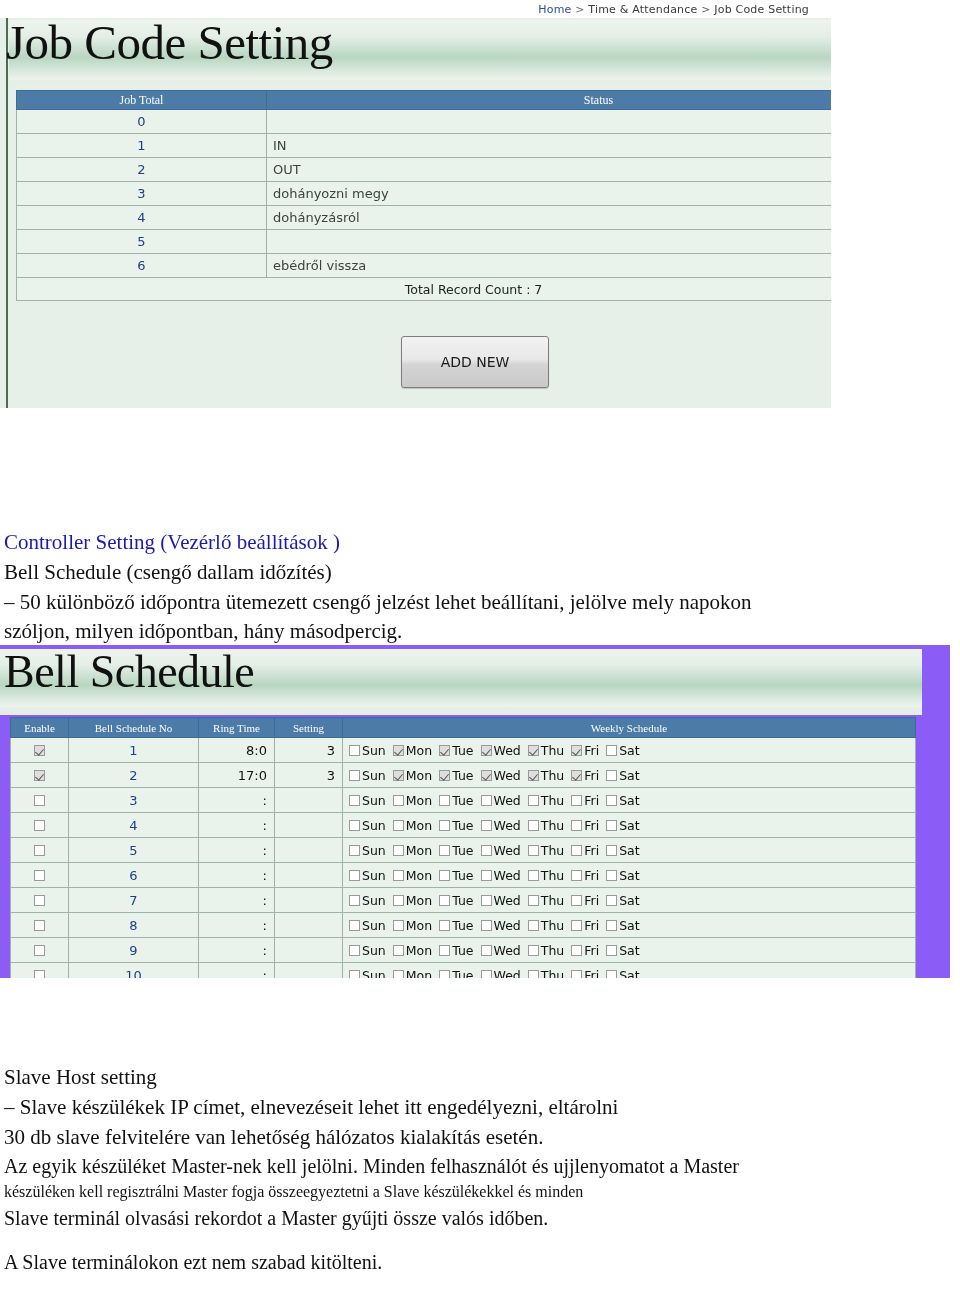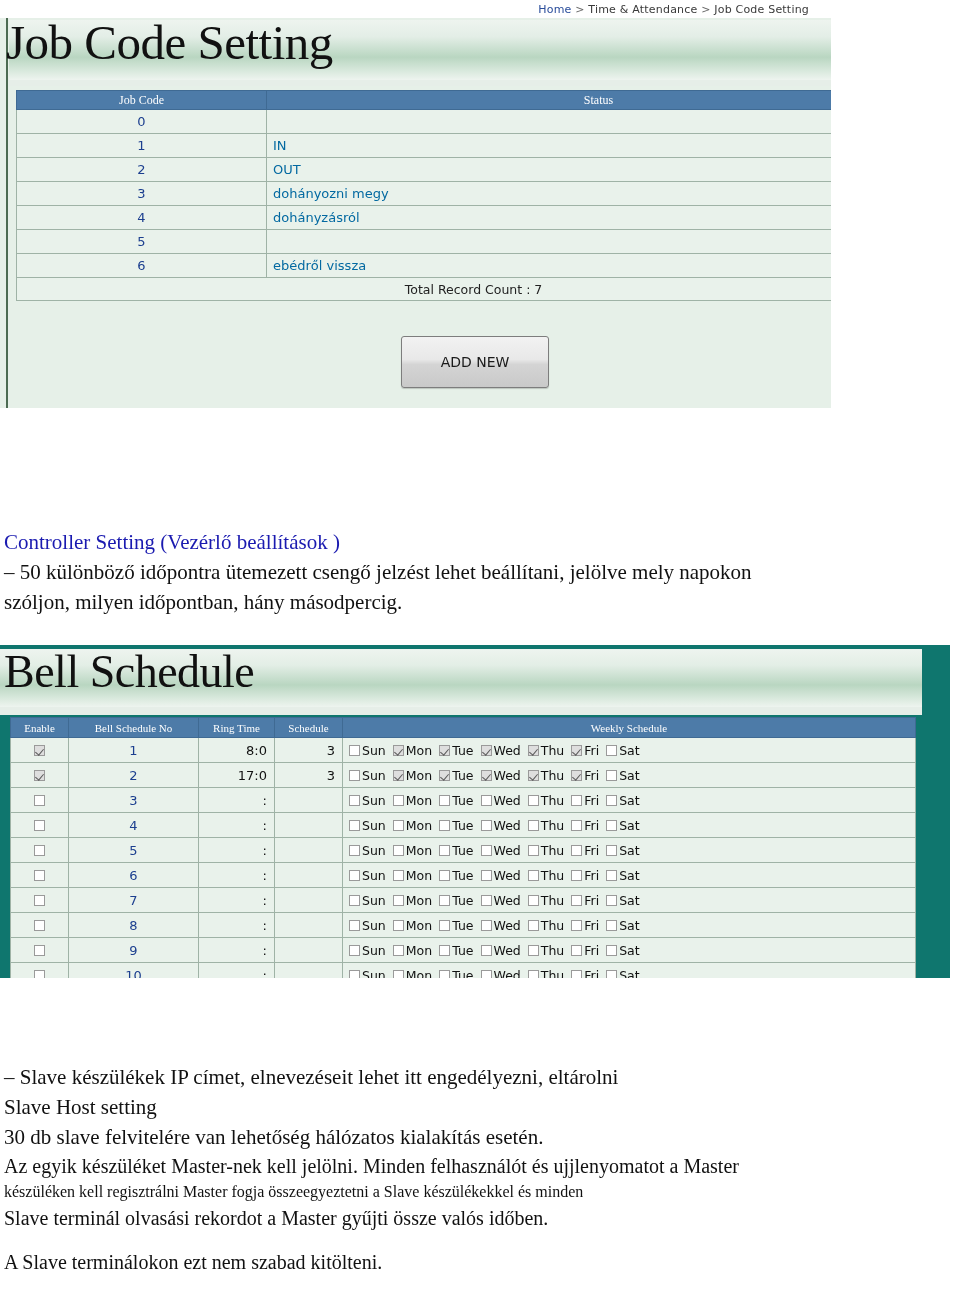--- a/index.html
+++ b/index.html
@@ -59,21 +59,21 @@
     font-family:"Liberation Serif", serif;
     border:1px solid #3f6a93;
     padding:0;
   }
   table.grid td{
     border:1px solid #9fb3a6;
     background:#e9f2eb;
     padding:0;
   }
   .code-cell{ text-align:center; color:#1c3f8f; }
-  .status-cell{ text-align:left; padding-left:6px !important; color:#0369a1;margin-left:16px; }
+  .status-cell{ text-align:left; padding-left:6px !important; color:#404040;margin-left:16px; }
   .total-row td{
     background:#c8cec6;
     text-align:center;
     color:#222;
     border:1px solid #9aa39b;
   }
 
   
   .btn{
     position:absolute;
@@ -169,21 +169,21 @@
 
   <div class="titletext" style="left:6px;top:14px;font-size:49px;letter-spacing:-0.5px;">Job Code Setting</div>
 
   <table class="grid" style="position:absolute;left:16px;top:90px;width:914px;">
     <colgroup>
         <col style="width:250px">
         <col style="width:664px">
       </colgroup>
     <thead>
       <tr>
-        <th style="height:18px;font-size:12px;">Job Code</th>
+        <th style="height:18px;font-size:12px;">Job Total</th>
         <th style="height:18px;font-size:12px;">Status</th>
       </tr>
     </thead>
     <tbody>
         <tr>
           <td class="code-cell" style="height: 23px; font-size: 13px;">0</td>
           <td class="status-cell" style="height: 23px; font-size: 13px;"></td>
         </tr>
         <tr>
           <td class="code-cell" style="height: 23px; font-size: 13px;">1</td>
@@ -215,45 +215,46 @@
         <td colspan="2" style="height:22px;font-size:12.5px;">Total Record Count : 7</td>
       </tr>
     </tfoot>
   </table>
 
   <div class="btn" style="left:401px;top:336px;width:146px;height:50px;font-size:14px;">ADD NEW</div>
 </div>
 
 <div class="prose" style="left:4px;top:528px;width:950px;font-size:21px;">
   <div class="blue">Controller Setting  (Vezérlő beállítások )</div>
+  <div>Bell Schedule (csengő dallam időzítés)</div>
   <div>– 50 különböző időpontra ütemezett csengő jelzést lehet beállítani,  jelölve mely napokon</div>
   <div>szóljon, milyen időpontban, hány másodpercig.</div>
 </div>
 
-<div class="shot" style="left:0;top:645;top:645px;width:950px;height:333px;background:#0f766e;">
+<div class="shot" style="left:0;top:645;top:645px;width:950px;height:333px;background:#8b5cf6;">
 
   <div class="titleband" style="left:0;top:4px;width:922px;height:58px;"></div>
   <div style="position:absolute;left:0;top:62px;width:922px;height:8px;background:#e6eee8;"></div>
 
   <div class="titletext" style="left:4px;top:0px;font-size:46px;letter-spacing:-0.5px;">Bell Schedule</div>
 
   <table class="bell" style="position:absolute;left:10px;top:72px;width:905px;">
     <colgroup>
       <col style="width:58px">
         <col style="width:130px">
         <col style="width:76px">
       <col style="width:68px">
         <col style="width:573px">
     </colgroup>
     <thead>
       <tr>
         <th>Enable</th>
         <th>Bell Schedule No</th>
         <th>Ring Time</th>
-        <th>Schedule</th>
+        <th>Setting</th>
         <th>Weekly Schedule</th>
       </tr>
     </thead>
     <tbody>
         <tr>
           <td class="c-enable"><span class="cb on"></span></td>
           <td class="c-no">1</td>
           <td class="c-ring">8:0</td>
           <td class="c-dur">3</td>
           <td class="c-week"><span class="day"><span class="cb"></span><span class="lbl">Sun</span></span><span class="day"><span class="cb on"></span><span class="lbl">Mon</span></span><span class="day"><span class="cb on"></span><span class="lbl">Tue</span></span><span class="day"><span class="cb on"></span><span class="lbl">Wed</span></span><span class="day"><span class="cb on"></span><span class="lbl">Thu</span></span><span class="day"><span class="cb on"></span><span class="lbl">Fri</span></span><span class="day"><span class="cb"></span><span class="lbl">Sat</span></span></td>
@@ -319,21 +320,21 @@
           <td class="c-no">10</td>
           <td class="c-ring">:</td>
           <td class="c-dur"></td>
           <td class="c-week"><span class="day"><span class="cb"></span><span class="lbl">Sun</span></span><span class="day"><span class="cb"></span><span class="lbl">Mon</span></span><span class="day"><span class="cb"></span><span class="lbl">Tue</span></span><span class="day"><span class="cb"></span><span class="lbl">Wed</span></span><span class="day"><span class="cb"></span><span class="lbl">Thu</span></span><span class="day"><span class="cb"></span><span class="lbl">Fri</span></span><span class="day"><span class="cb"></span><span class="lbl">Sat</span></span></td>
         </tr>
       </tbody>
   </table>
 </div>
 
 <div class="prose" style="left:4px;top:1063px;width:950px;font-size:21px;">
+  <div>Slave Host setting</div>
   <div>– Slave készülékek IP címet, elnevezéseit lehet itt engedélyezni, eltárolni</div>
-  <div>Slave Host setting</div>
   <div>30 db slave felvitelére  van lehetőség hálózatos kialakítás esetén.</div>
   <div style="font-size:20px;"> Az egyik készüléket Master-nek kell jelölni. Minden felhasználót és ujjlenyomatot a Master</div>
   <div style="font-size:16px;">készüléken kell regisztrálni Master fogja   összeegyeztetni a Slave készülékekkel  és minden</div>
   <div style="font-size:20px;">Slave terminál olvasási rekordot  a Master gyűjti össze valós időben.</div>
   <div style="height:16px;"></div>
   <div style="font-size:20px;">A Slave terminálokon ezt nem szabad kitölteni.</div>
 </div>
 
 </body></html>

